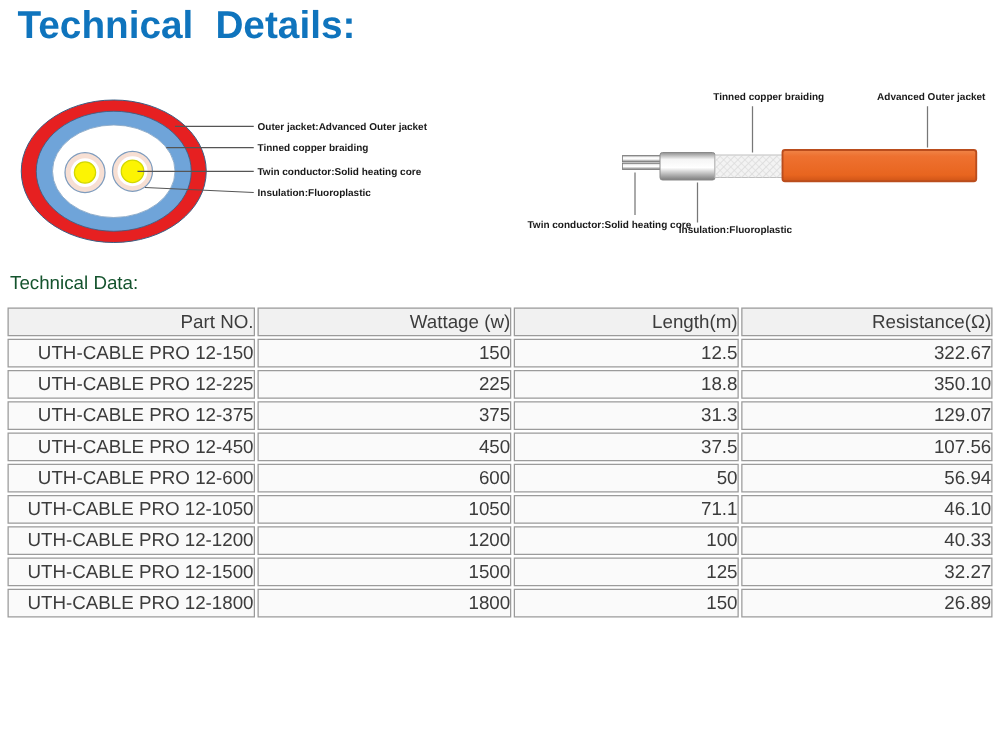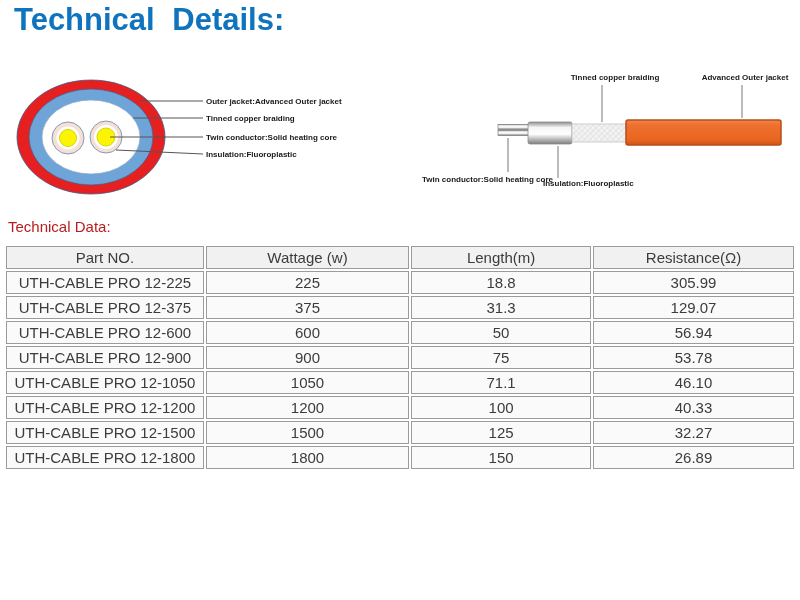--- a/index.html
+++ b/index.html
@@ -18,33 +18,33 @@
     color: #0f74bd; word-spacing: 9px;
     letter-spacing: 0px;
   }
 
   .diagram { position: absolute; }
   #cross-section { left: 0px;  top: 70px; }
   #side-view     { left: 420px; top: 60px; }
 
   .section-label {
     position: absolute; left: 8px; top: 218px;
-    font-size: 15px; color: #b91c1c;
+    font-size: 15px; color: #14532d;
   }
 
   table.tech {
     position: absolute; left: 4px; top: 244px;
     width: 792px;
     border-collapse: separate; border-spacing: 2px;
     table-layout: fixed;
     font-size: 15px; color: #3c3c3c;
   }
   table.tech th, table.tech td {
     border: 1px solid #9b9b9b;
-    text-align: center; vertical-align: middle;
+    text-align: right; vertical-align: middle;
     height: 21px; padding: 0;
     background: #fafafa;
     font-weight: normal;
     white-space: nowrap; overflow: hidden;
   }
   table.tech th { background: #f1f1f1; }
 
   svg text { font-family: "Liberation Sans", sans-serif; font-weight: bold; fill: #1a1a1a; }
 </style>
 </head>
@@ -143,44 +143,50 @@
     <thead>
       <tr>
         <th>Part NO.</th>
         <th>Wattage (w)</th>
         <th>Length(m)</th>
         <th>Resistance(Ω)</th>
       </tr>
     </thead>
     <tbody>
         <tr>
+          <td>UTH-CABLE PRO 12-150</td>
+          <td>150</td>
+          <td>12.5</td>
+          <td>322.67</td>
+        </tr>
+        <tr>
           <td>UTH-CABLE PRO 12-225</td>
           <td>225</td>
           <td>18.8</td>
-          <td>305.99</td>
+          <td>350.10</td>
         </tr>
         <tr>
           <td>UTH-CABLE PRO 12-375</td>
           <td>375</td>
           <td>31.3</td>
           <td>129.07</td>
         </tr>
         <tr>
+          <td>UTH-CABLE PRO 12-450</td>
+          <td>450</td>
+          <td>37.5</td>
+          <td>107.56</td>
+        </tr>
+        <tr>
           <td>UTH-CABLE PRO 12-600</td>
           <td>600</td>
           <td>50</td>
           <td>56.94</td>
         </tr>
         <tr>
-          <td>UTH-CABLE PRO 12-900</td>
-          <td>900</td>
-          <td>75</td>
-          <td>53.78</td>
-        </tr>
-        <tr>
           <td>UTH-CABLE PRO 12-1050</td>
           <td>1050</td>
           <td>71.1</td>
           <td>46.10</td>
         </tr>
         <tr>
           <td>UTH-CABLE PRO 12-1200</td>
           <td>1200</td>
           <td>100</td>
           <td>40.33</td>

